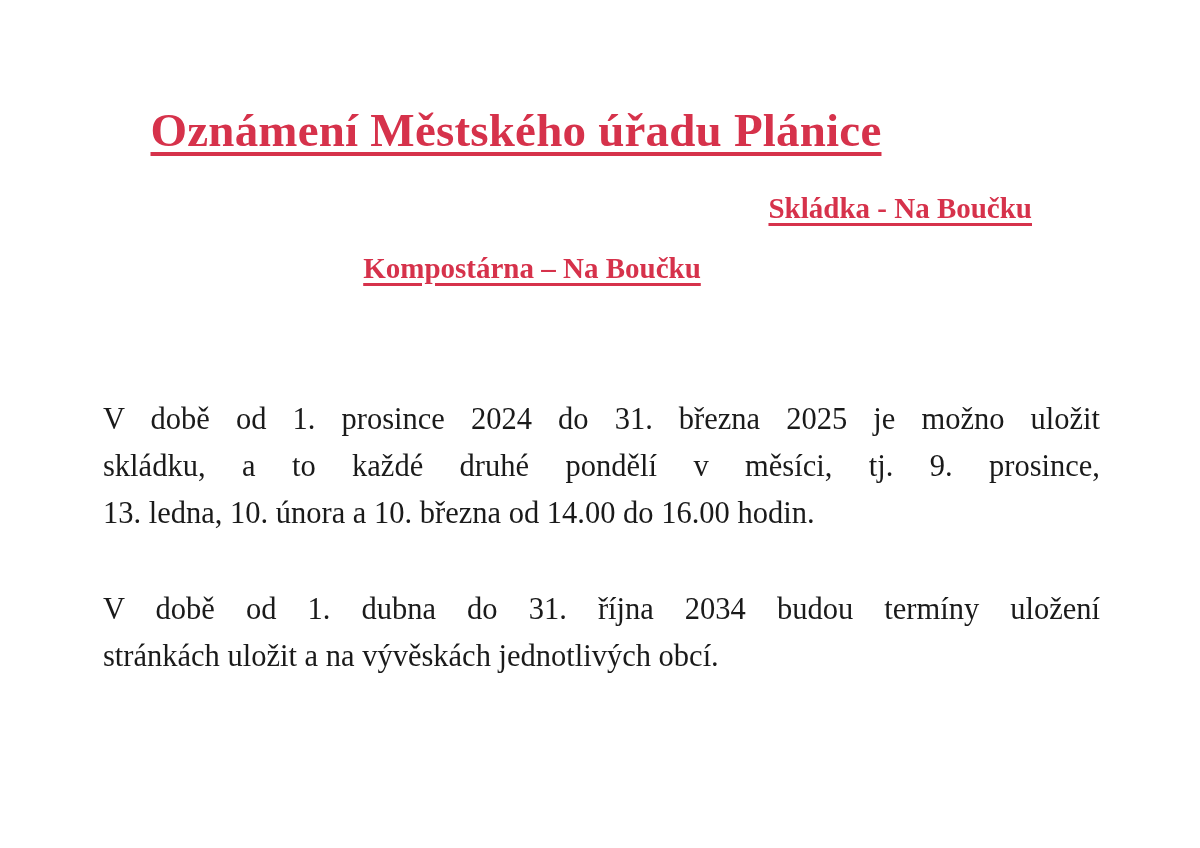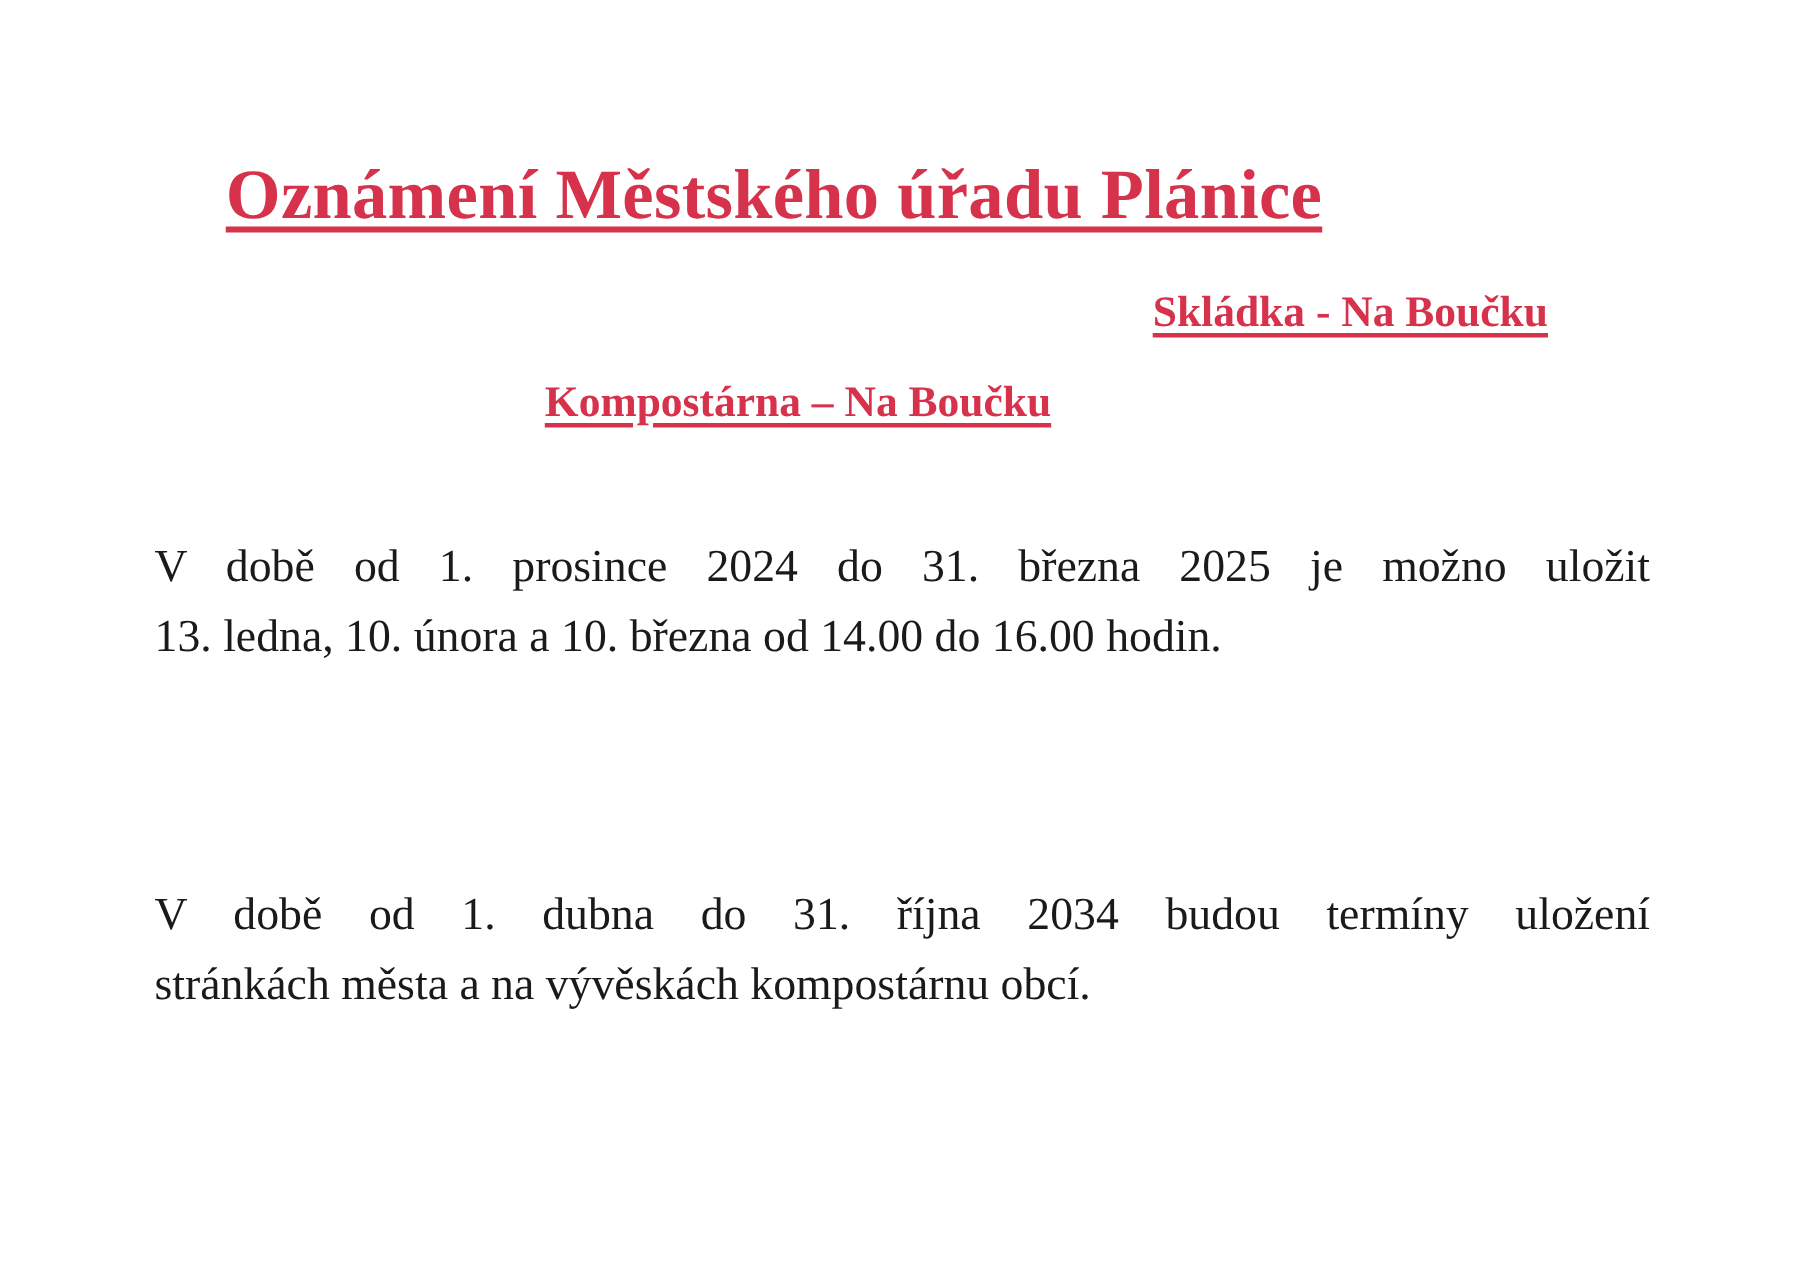--- a/index.html
+++ b/index.html
@@ -14,33 +14,34 @@
     text-decoration-thickness: 4px; text-underline-offset: 6px;
   }
   #title { top: 103px; font-size: 47px; letter-spacing: 0.2px; }
   #sub1 { top: 192px; font-size: 29px; text-decoration-thickness: 3px; text-underline-offset: 5px; text-align: right; }
   #sub2 { top: 252px; font-size: 29px; text-decoration-thickness: 3px; text-underline-offset: 5px; padding-left: 16px; }
   .para {
     position: absolute; left: 103px; width: 997px;
     font-size: 30.5px; line-height: 47px; color: #1a1a1a;
     text-align: justify; text-align-last: left;
   }
-  #p1 { top: 354px; }
+  #p1 { top: 396px; }
   #p2 { top: 586px; }
   .line { display: block; text-align: justify; text-align-last: justify; white-space: nowrap; }
   .line.last { text-align-last: left; }
 </style>
 </head>
 <body>
 
 <div id="title" class="heading">Oznámení Městského úřadu Plánice</div>
 <div id="sub1" class="heading">Skládka - Na Boučku</div>
 <div id="sub2" class="heading">Kompostárna – Na Boučku</div>
 
 <div id="p1" class="para">
   <span class="line">V době od 1. prosince 2024 do 31. března 2025 je možno uložit</span>
+  <span class="line">skládku, a to každé druhé pondělí v měsíci, tj. 9. prosince,</span>
   <span class="line last">13. ledna, 10. února a 10. března od 14.00 do 16.00 hodin.</span>
 </div>
 
 <div id="p2" class="para">
   <span class="line">V době od 1. dubna do 31. října 2034 budou termíny uložení</span>
-  <span class="line last">stránkách města a na vývěskách kompostárnu obcí.</span>
+  <span class="line last">stránkách uložit a na vývěskách jednotlivých obcí.</span>
 </div>
 
 </body></html>

